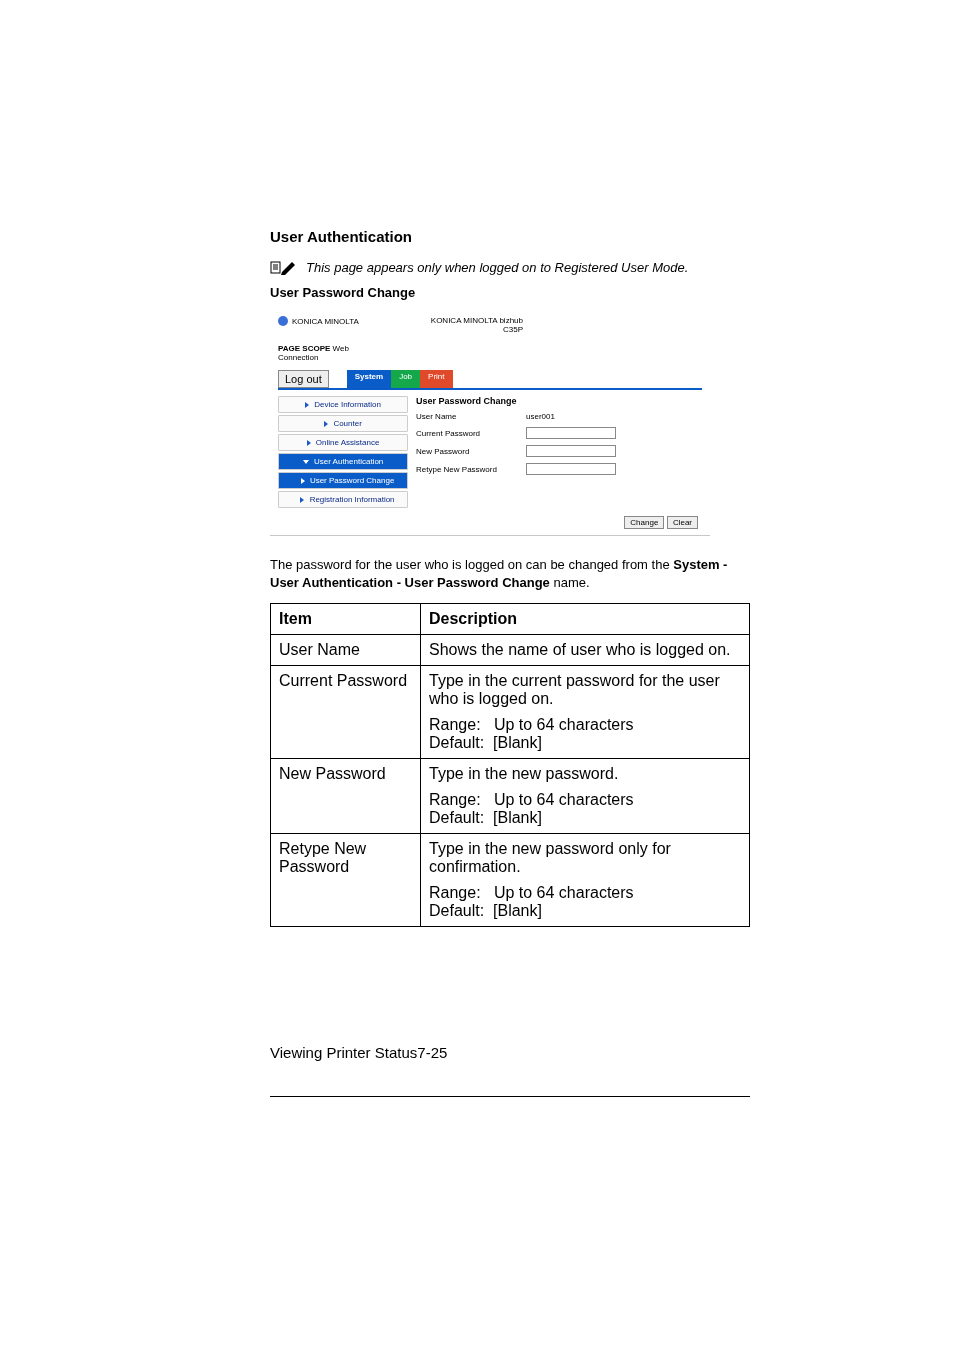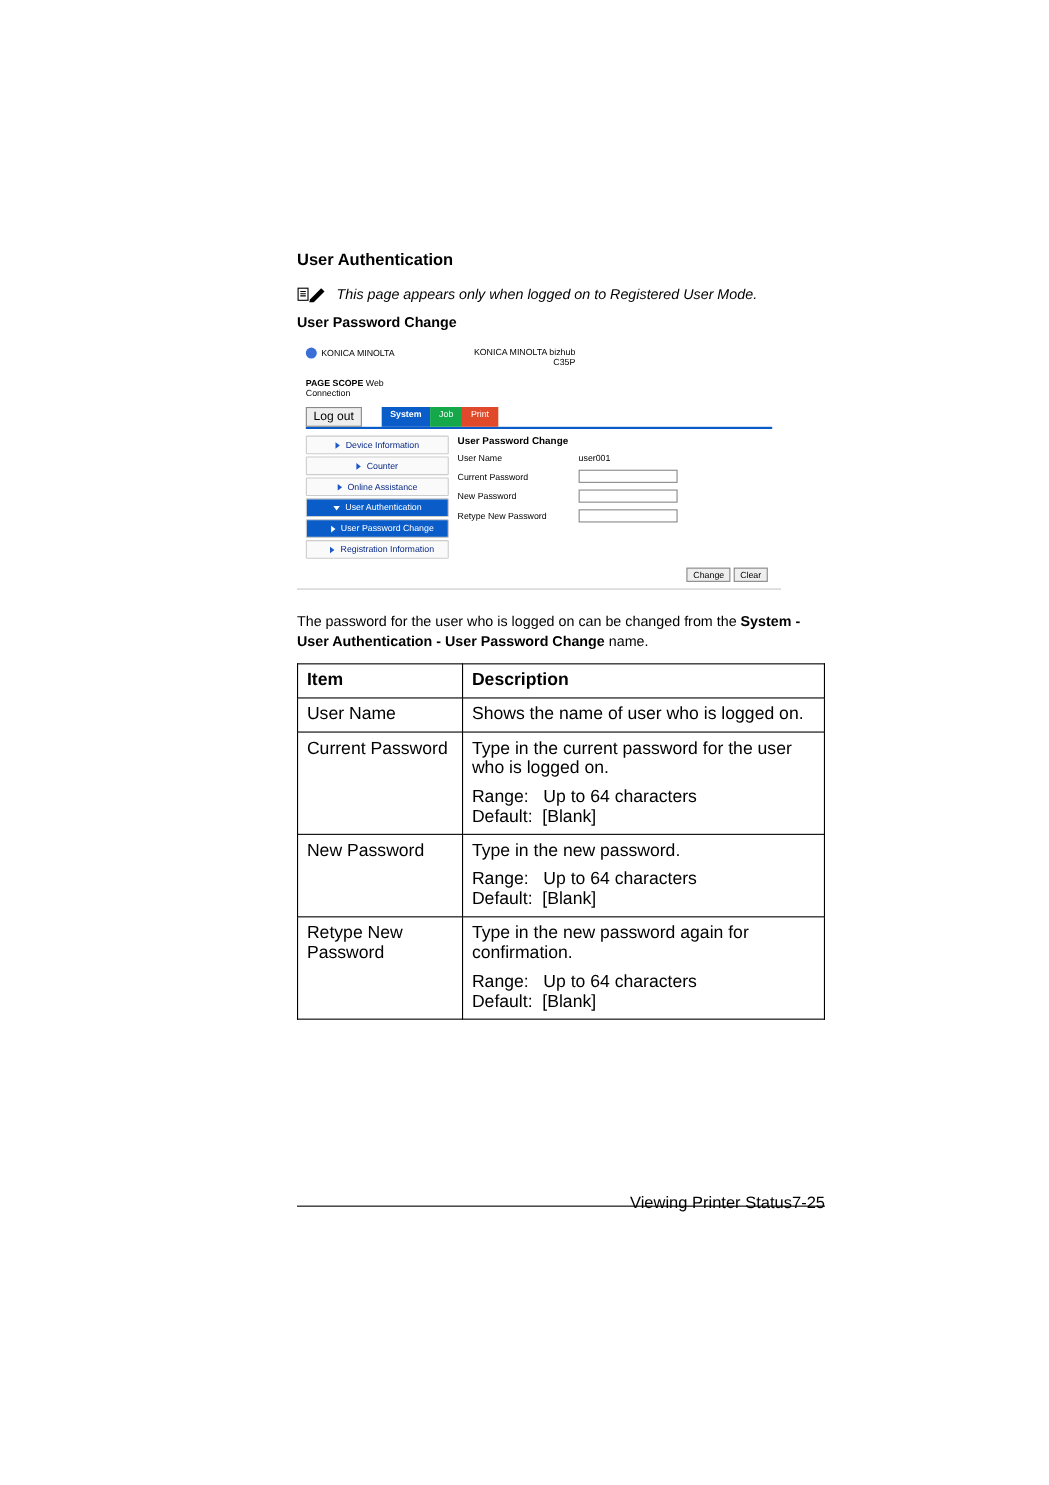--- a/index.html
+++ b/index.html
@@ -157,24 +157,24 @@
     position:absolute;
     left:270px;
     top:1096px;
     width:480px;
     height:1px;
     background:#000;
   }
   .footer {
     position:absolute;
     left:270px;
-    top:1085px;
+    top:1044px;
     width:480px;
     display:flex;
-    justify-content:flex-end;
+    justify-content:flex-start;
     font-size:15px;
   }
 </style>
 </head>
 <body>
 
 <div class="page">
 
   <h2 class="h-auth">User Authentication</h2>
 
@@ -302,21 +302,21 @@
       <td>
         <div>Type in the new password.</div>
         <div style="height:8px"></div>
         <div>Range:&nbsp;&nbsp;&nbsp;Up to 64 characters</div>
         <div>Default:&nbsp;&nbsp;[Blank]</div>
       </td>
     </tr>
     <tr>
       <td class="col1">Retype New Password</td>
       <td>
-        <div>Type in the new password again for confirmation.</div>
+        <div>Type in the new password only for confirmation.</div>
         <div style="height:8px"></div>
         <div>Range:&nbsp;&nbsp;&nbsp;Up to 64 characters</div>
         <div>Default:&nbsp;&nbsp;[Blank]</div>
       </td>
     </tr>
   </tbody>
     </table>
 
 </div>
 

